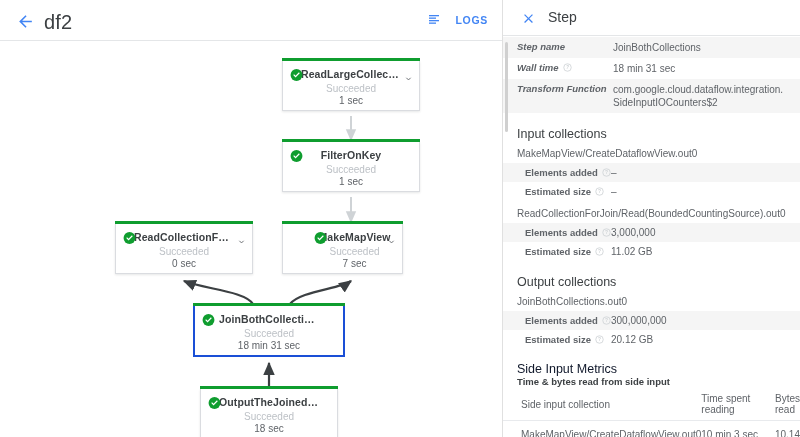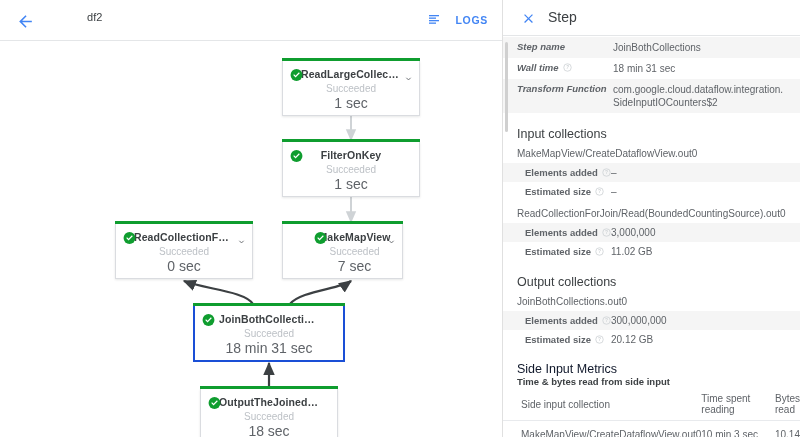--- a/index.html
+++ b/index.html
@@ -25,21 +25,21 @@
     background:#fff; border-bottom:1px solid #e4e6e8;
   }
   #back-btn {
     position:absolute; left:12px; top:8px; width:26px; height:26px;
     display:flex; align-items:center; justify-content:center;
     cursor:pointer;
   }
   #back-btn svg { display:block; }
   #job-title {
     position:absolute; left:44px; top:11px;
-    font-size:11px; color:#3c4043; letter-spacing:.1px;margin-left:43px;
+    font-size:20px; color:#3c4043; letter-spacing:.1px;
   }
   #logs-btn {
     position:absolute; right:14px; top:11px;
     display:flex; align-items:center; gap:15px;
     cursor:pointer;
   }
   #logs-label {
     font-size:10.5px; font-weight:700; color:#4285f4;
     letter-spacing:.7px;
   }
@@ -84,21 +84,21 @@
     max-width:100px; overflow:hidden; text-overflow:ellipsis;
   }
   .chevron {
     position:absolute; right:6px; top:50%; transform:translateY(-50%);
     width:9px; height:9px; cursor:pointer;
   }
   .node-status {
     text-align:center; font-size:10px; color:#bdc1c6; margin-top:-1px;
   }
   .node-time {
-    text-align:center; font-size:14px; color:#5f6368; margin-top:1px;
+    text-align:center; font-size:10px; color:#5f6368; margin-top:1px;
     padding-bottom:4px;
   }
 
   
   #divider {
     position:absolute; left:502px; top:0; width:1px; height:437px;
     background:#e0e0e0;
   }
   #right-pane {
     position:absolute; left:503px; top:0; width:297px; height:437px;

